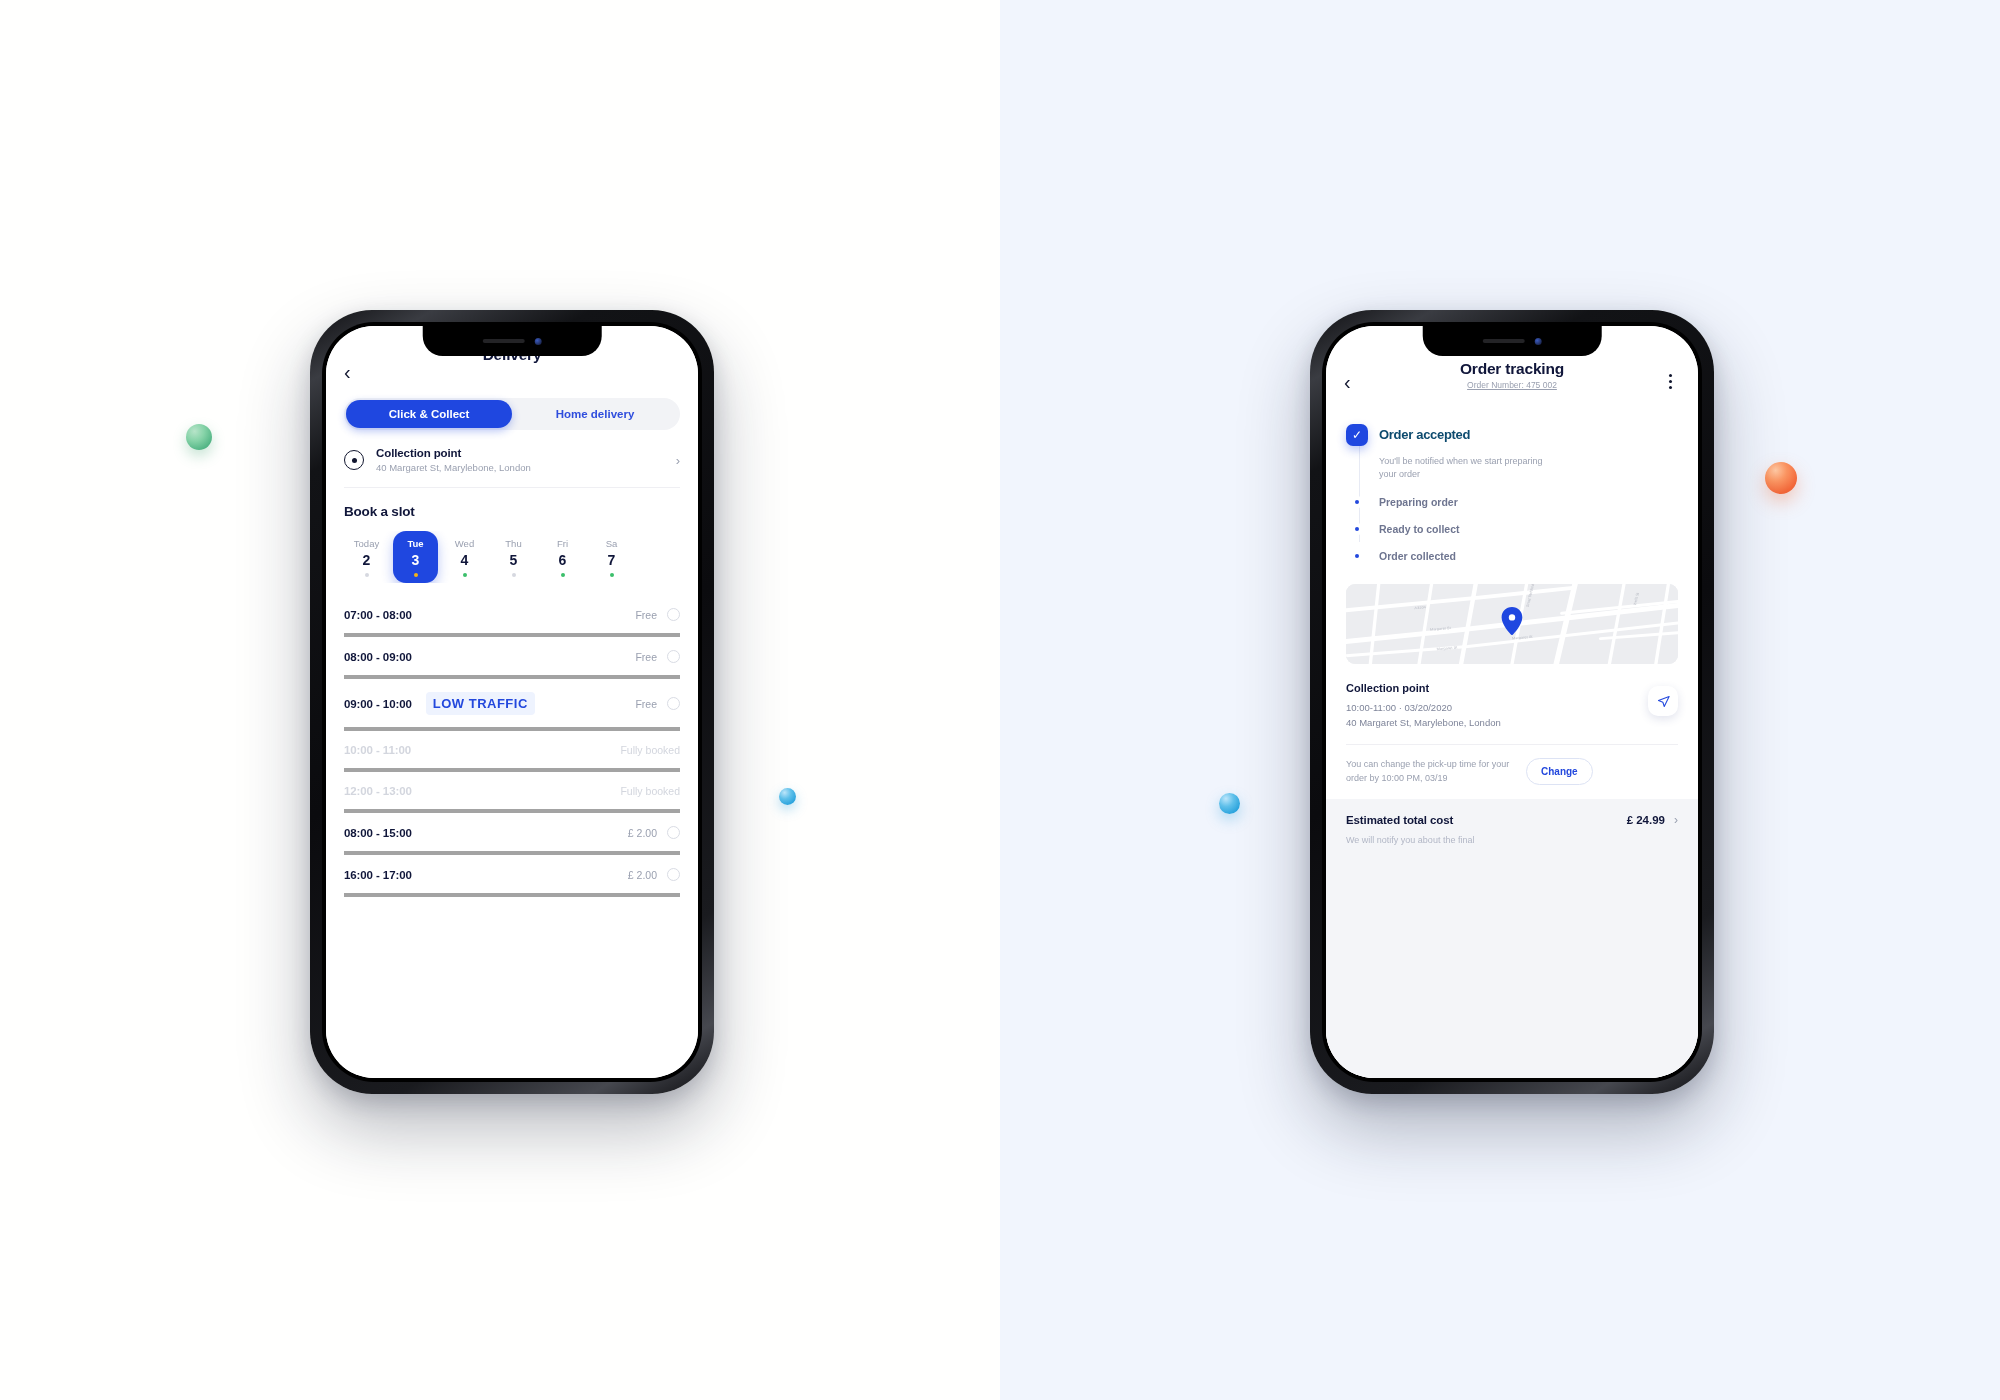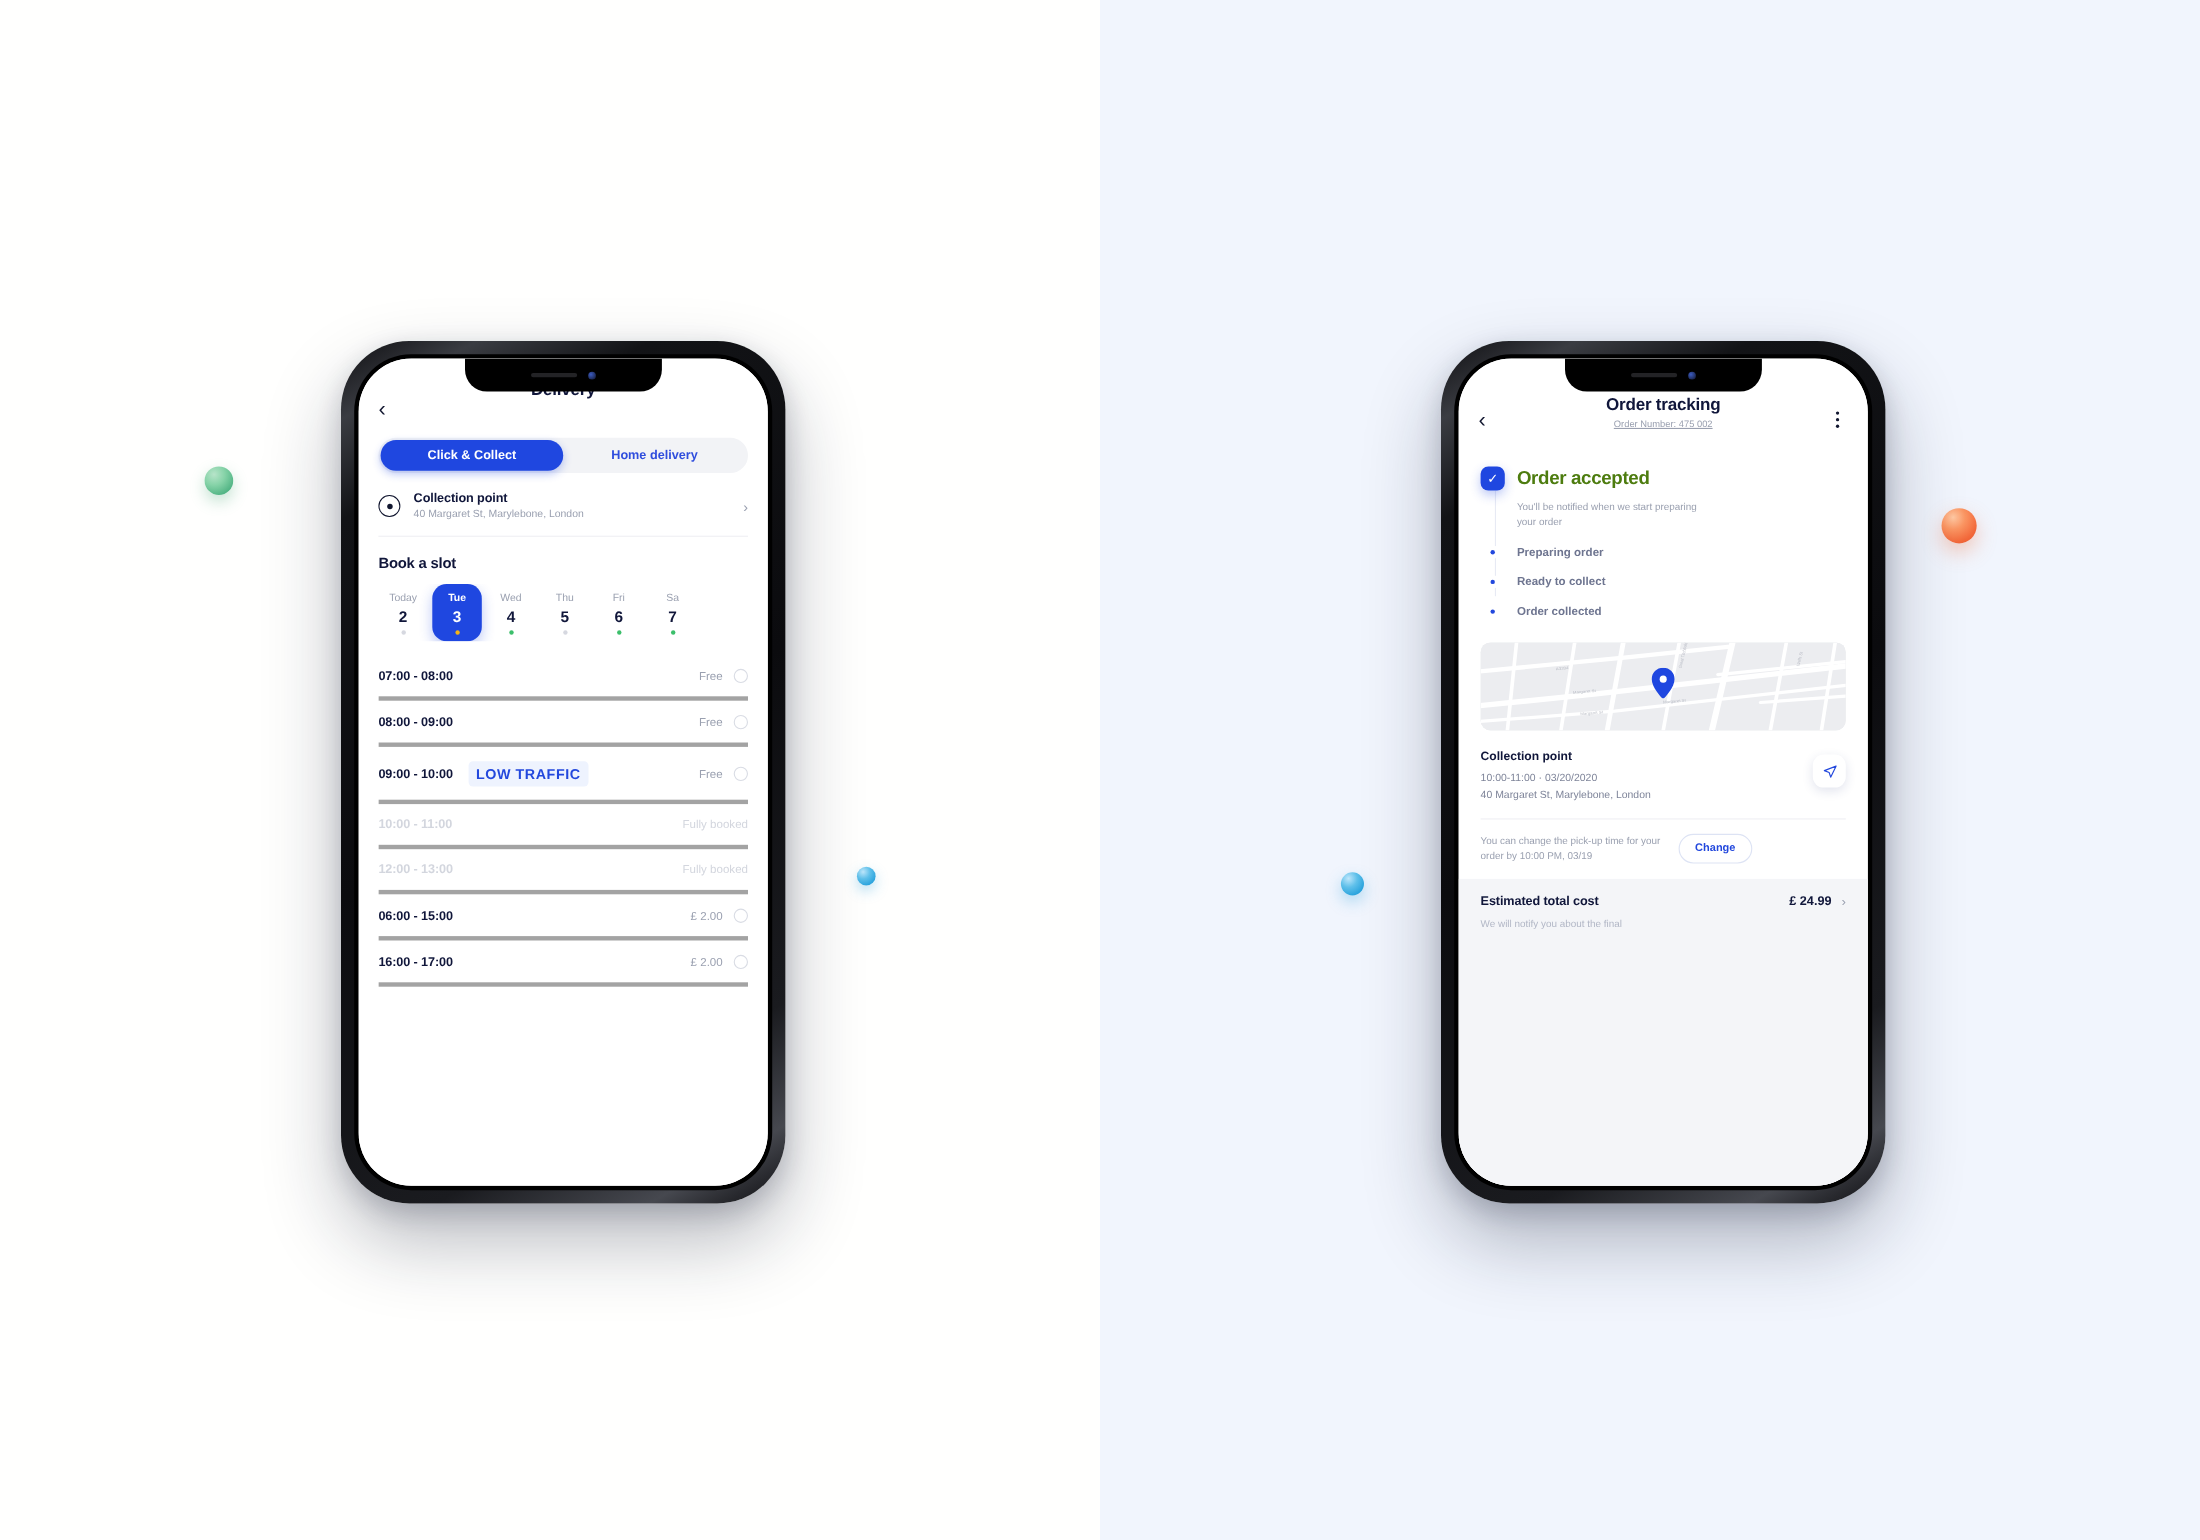--- a/index.html
+++ b/index.html
@@ -101,21 +101,21 @@
 
   
   .nav-sub{position:absolute;left:0;right:0;bottom:-12px;text-align:center;
       font-size:8.5px;color:#9AA0B0;}
   .track{padding:26px 20px 0 20px;position:relative;}
   .track .line{position:absolute;left:33px;top:48px;bottom:20px;width:1px;background:#E7EAF4;}
   .step-head{display:flex;align-items:flex-start;gap:11px;position:relative;z-index:2;}
   .step-head .chk{width:22px;height:22px;border-radius:7px;background:#1F47E0;color:#fff;
       display:flex;align-items:center;justify-content:center;font-size:12px;flex:0 0 22px;
       box-shadow:0 4px 10px rgba(31,71,224,.30);}
-  .step-head .ht{font-size:17px;font-weight:700;color:#4d7c0f;letter-spacing:-.3px;line-height:22px;}
+  .step-head .ht{font-size:13px;font-weight:700;color:#0c4a6e;letter-spacing:-.3px;line-height:22px;}
   .step-note{margin:9px 0 0 33px;font-size:9px;color:#9AA0B0;line-height:1.45;max-width:175px;}
   .step{display:flex;align-items:center;gap:11px;margin-top:15px;position:relative;z-index:2;}
   .step .dot{width:22px;flex:0 0 22px;display:flex;align-items:center;justify-content:center;}
   .step .dot i{width:4px;height:4px;border-radius:50%;background:#2348DD;display:block;
       box-shadow:0 0 0 4px #fff;}
   .step .lbl{font-size:10.5px;color:#6E7590;font-weight:bold;}
 
   .map{margin:22px 20px 0;height:80px;border-radius:9px;background:#ECEDF0;position:relative;overflow:hidden;}
   .map svg{position:absolute;inset:0;width:100%;height:100%;}
   .map .pin{position:absolute;left:50%;top:34px;transform:translate(-50%,-50%);
@@ -239,21 +239,21 @@
         </div>
         <div class="slot disabled">
           <span class="time">10:00 - 11:00</span>
           <span class="price">Fully booked</span>
         </div>
         <div class="slot disabled">
           <span class="time">12:00 - 13:00</span>
           <span class="price">Fully booked</span>
         </div>
         <div class="slot">
-          <span class="time">06:00 - 15:00</span>
+          <span class="time">08:00 - 15:00</span>
           <span class="price">£ 2.00</span>
           <span class="radio"></span>
         </div>
         <div class="slot">
           <span class="time">16:00 - 17:00</span>
           <span class="price">£ 2.00</span>
           <span class="radio"></span>
         </div>
       </div>
 

